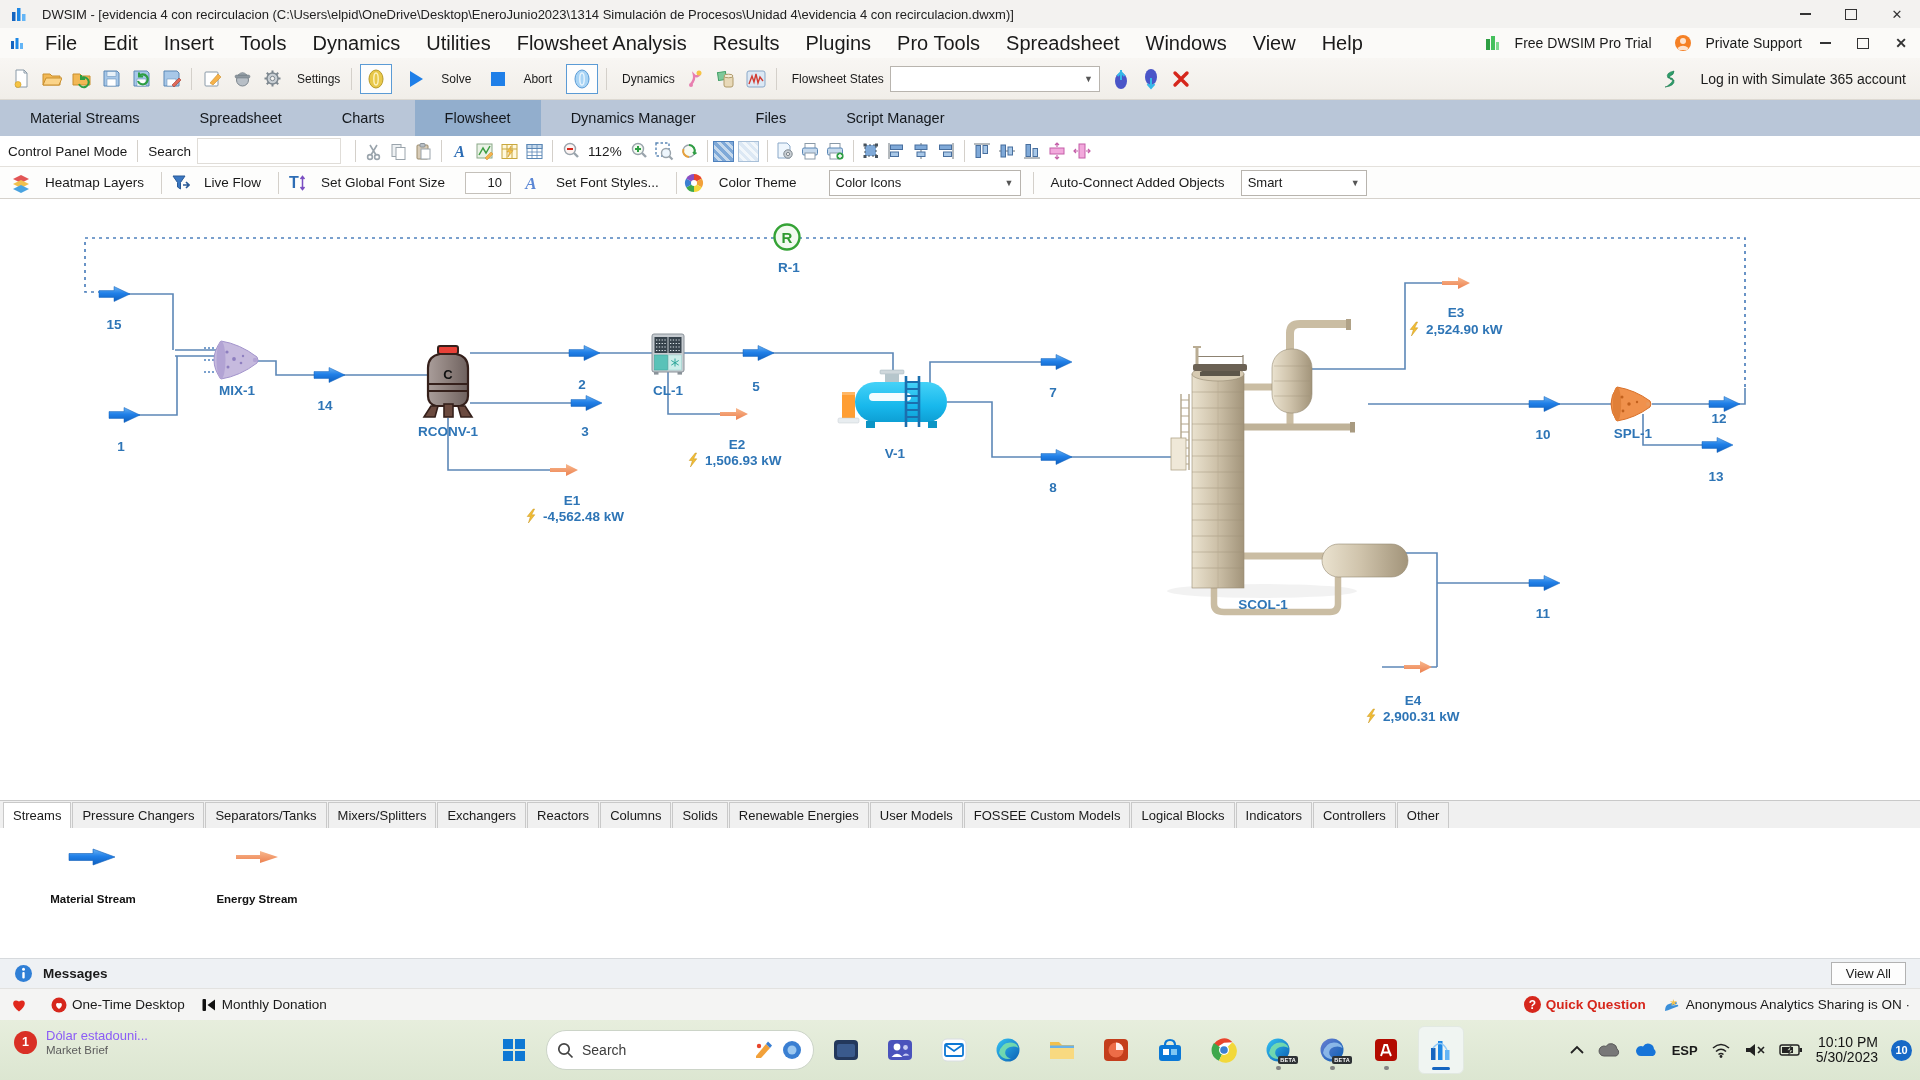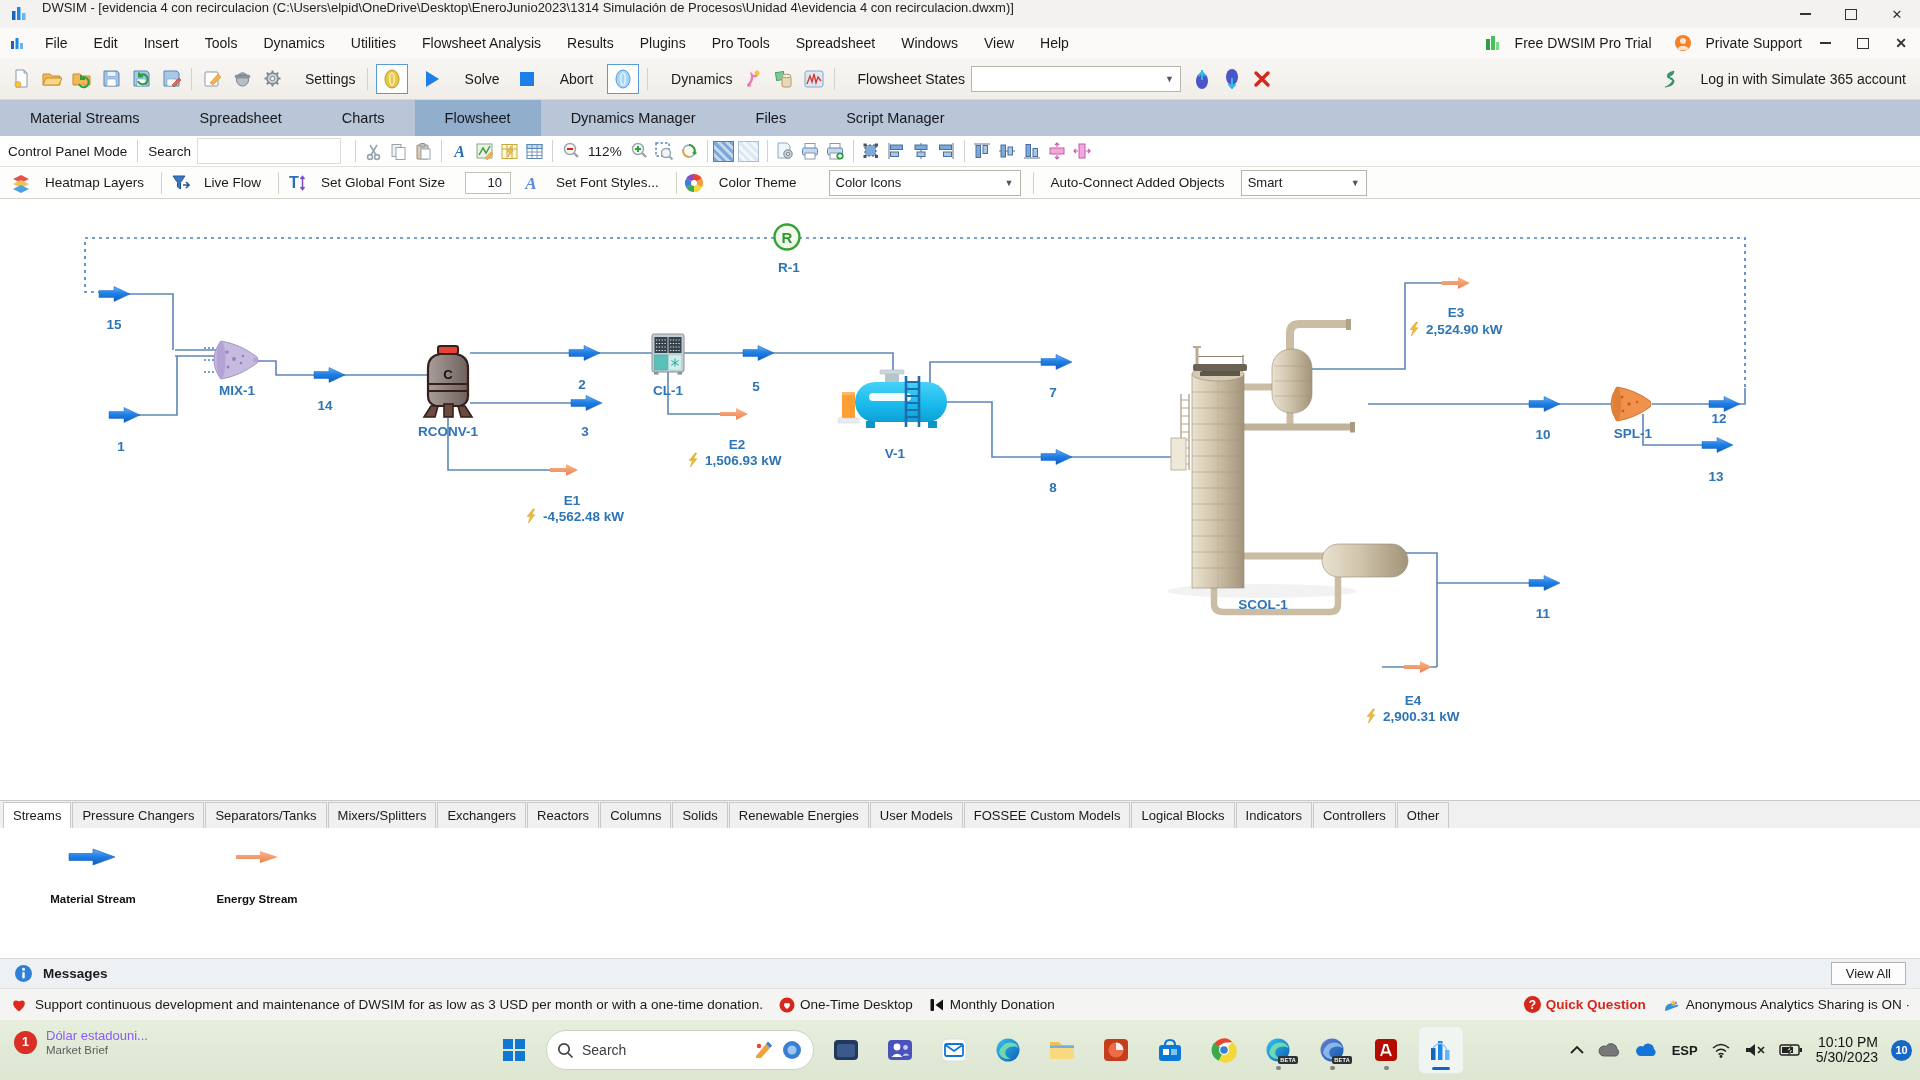--- a/index.html
+++ b/index.html
@@ -2,35 +2,35 @@
 <html><head>
 <meta charset="utf-8">
 <style>
   html,body{margin:0;padding:0}
   body{width:1920px;height:1080px;position:relative;overflow:hidden;background:#fff;
        font-family:"Liberation Sans",sans-serif;color:#1a1a1a;-webkit-font-smoothing:antialiased}
   .abs{position:absolute}
   .sep{width:1px;height:22px;background:#d4d0ca;margin:0 5px}
   svg{display:block}
   
-  #titlebar{left:0;top:0;width:1920px;height:28px;background:#f3f2f0;display:flex;}
+  #titlebar{left:0;top:0;width:1920px;height:28px;background:#f3f2f0;display:flex;align-items:center}
   #titlebar .title{font-size:13px;color:#222;margin-left:8px;white-space:nowrap}
   .winctl{display:flex;margin-left:auto;align-items:center;height:100%}
   .winbtn{width:46px;height:100%;display:flex;align-items:center;justify-content:center;font-size:13px;color:#333}
   .minbar{width:11px;height:1.6px;background:#333}
   .maxbox{width:10px;height:9px;border:1.4px solid #333}
   
   #menubar{left:0;top:28px;width:1920px;height:30px;background:#fbfaf8;display:flex;align-items:center;border-bottom:1px solid #e7e4df}
-  .menuitem{font-size:14px;padding:0 13px;color:#1a1a1a}
+  .menuitem{font-size:20px;padding:0 13px;color:#1a1a1a}
   #menuright{margin-left:auto;display:flex;align-items:center;gap:8px;padding-right:4px;font-size:14px}
   .mwb{width:30px;height:24px;display:flex;align-items:center;justify-content:center;color:#333;font-weight:bold}
   
   #toolbar{left:0;top:58px;width:1920px;height:42px;background:linear-gradient(#f8f6f3,#f1eee9);display:flex;align-items:center;padding-left:6px;border-bottom:1px solid #ddd9d2;box-sizing:border-box}
   .ti{width:26px;height:26px;display:flex;align-items:center;justify-content:center;margin:0 2px}
-  .tlabel{font-size:14px;margin:0 6px 0 18px;white-space:nowrap}
+  .tlabel{font-size:12px;margin:0 6px 0 10px;white-space:nowrap}
   .togglebox{width:30px;height:28px;border:1px solid #5b9bd5;background:#fdfdfd;display:flex;align-items:center;justify-content:center;margin:0 3px}
   .combo{background:#fff;border:1px solid #b8b4ae;height:24px;display:flex;align-items:center;font-size:13px;padding:0 6px;position:relative}
   .combo .car{margin-left:auto;font-size:9px;color:#555;padding-left:8px}
   #loginlink{margin-left:auto;display:flex;align-items:center;gap:22px;font-size:14px;padding-right:14px;white-space:nowrap}
   
   #doctabs{left:0;top:100px;width:1920px;height:36px;background:#b9c6d8;display:flex;align-items:flex-end}
   .dtab{height:36px;line-height:36px;padding:0 30px;font-size:14.5px;color:#14181d}
   .dtab.active{background:#92aecd}
   
   #controlrow{left:0;top:136px;width:1920px;height:31px;background:#fff;border-bottom:1px solid #e4e1dc;display:flex;align-items:center;padding-left:8px;box-sizing:border-box}
@@ -828,21 +828,20 @@
       <circle cx="9.5" cy="5.3" r="1.5" fill="#fff"></circle>
     </svg>
   <span class="mt">Messages</span>
   <span id="viewall">View All</span>
 </div>
 
 <div id="donation" class="abs">
   <svg width="18" height="16" style="margin-right:7px">
       <path d="M9,14.5 C0,8.5 2.5,1 9,4.5 C15.5,1 18,8.5 9,14.5 Z" fill="#e0281c"></path>
     </svg>
-  <span>Support continuous development and maintenance of DWSIM for as low as 3 USD per month or with a one-time donation.</span>
   <span class="gap"></span>
   <svg width="16" height="16" style="margin-right:5px">
       <circle cx="8" cy="8" r="7.5" fill="#d6271c"></circle>
       <path d="M8,12 C3.5,9 4.8,4.6 8,6.4 C11.2,4.6 12.5,9 8,12 Z" fill="#fff"></path>
     </svg>
   <span>One-Time Desktop</span>
   <span class="gap"></span>
   <svg width="16" height="16" style="margin-right:5px">
       <rect x="1.5" y="2" width="3.5" height="12" rx="1" fill="#111"></rect>
       <path d="M14,2.5 L6.5,8 L14,13.5 Z" fill="#111"></path>

